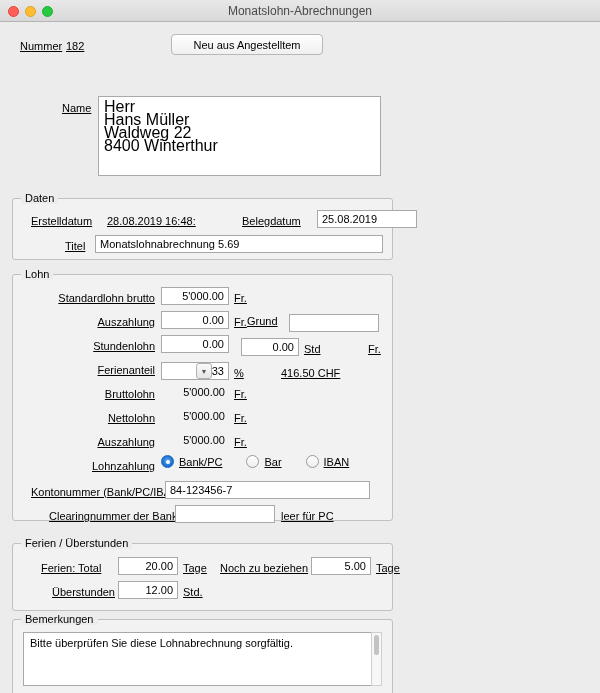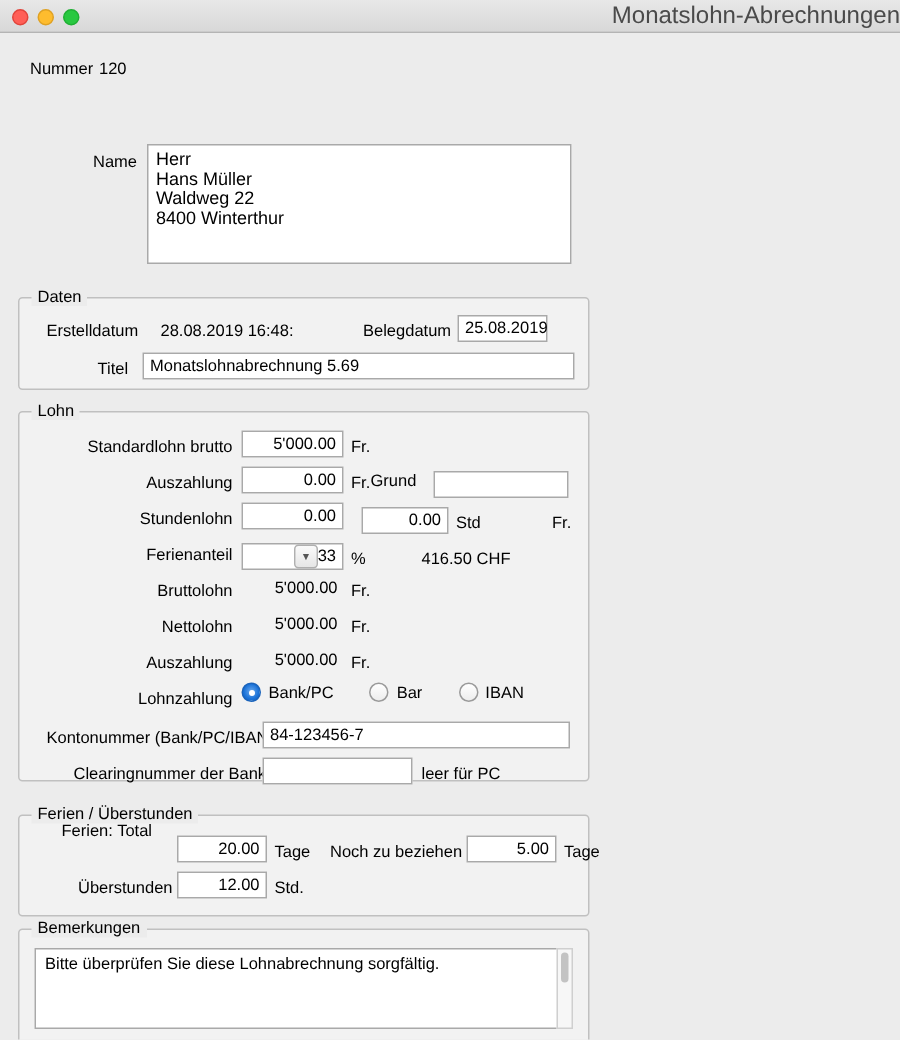--- a/index.html
+++ b/index.html
@@ -18,41 +18,41 @@
     background: #ececec;
   }
   
   #titlebar {
     position: absolute; top: 0; left: 0; right: 0; height: 22px;
     background: linear-gradient(#e8e8e8, #d8d8d8);
     border-bottom: 1px solid #b4b4b4;
     display: flex; align-items: center;
   }
   #titlebar .title {
-    flex: 1; text-align: right;
-    font-size: 16px; color: #4a4a4a;
+    flex: 1; text-align: center;
+    font-size: 12px; color: #4a4a4a;
   }
   .traffic {
     position: absolute; left: 8px; top: 6px;
     display: flex; gap: 6px;
   }
   .dot { width: 11px; height: 11px; border-radius: 50%; }
   .dot.red { background: #ff5f57; border: 1px solid #e1443b; }
   .dot.yellow { background: #febc2e; border: 1px solid #dfa123; }
   .dot.green { background: #28c840; border: 1px solid #1faf33; }
 
   
   #content {
     position: absolute; top: 22px; left: 0; right: 0; bottom: 0;
   }
   #left { position: absolute; left: 0; top: 0; width: 410px; bottom: 0; }
   #right { position: absolute; left: 410px; top: 0; right: 0; bottom: 0; }
 
   
-  .lbl { font-size: 11px; color: #000; }
+  .lbl { font-size: 11px; color: #000; text-decoration: underline; }
   .lbl-r { text-align: right; }
   .field {
     background: #fff;
     border: 1px solid #a9a9a9;
     height: 18px;
     font-size: 11px;
     font-family: "Liberation Sans", sans-serif;
     padding: 1px 4px;
     display: flex; align-items: center;
   }
@@ -81,30 +81,30 @@
     background: linear-gradient(#fefefe, #f0f0f0);
     border: 1px solid #b8b8b8; border-radius: 4px;
     font-size: 11px; font-family: "Liberation Sans", sans-serif;
     color: #000;
   }
   #name-label { position: absolute; left: 62px; top: 80px; }
   #name-box {
     position: absolute; left: 98px; top: 74px; width: 283px; height: 80px;
     background: #fff; border: 1px solid #a9a9a9;
     padding: 3px 5px;
-    line-height: 13px; font-size: 12px;
+    line-height: 13px; font-size: 16px;
     overflow: hidden;
   }
 
   
   #g-daten { left: 12px; top: 176px; width: 381px; height: 62px; }
   #lbl-erstelldatum { position: absolute; left: 18px; top: 16px; }
   #val-erstelldatum { position: absolute; left: 82px; top: 16px; margin-left: 12px; }
   #lbl-belegdatum { position: absolute; left: 229px; top: 16px; }
-  #fld-belegdatum { position: absolute; left: 292px; top: 11px; width: 60px; }
+  #fld-belegdatum { position: absolute; left: 304px; top: 11px; width: 100px; }
   #lbl-titel { position: absolute; left: 52px; top: 41px; }
   #fld-titel { position: absolute; left: 82px; top: 36px; width: 288px; }
 
   
   #g-lohn { left: 12px; top: 252px; width: 381px; height: 247px; }
   .row-lbl { position: absolute; width: 150px; text-align: right; }
 
   #g-lohn .r1 { top: 17px; }
   #g-lohn .r2 { top: 41px; }
   #g-lohn .r3 { top: 65px; }
@@ -147,28 +147,28 @@
     background: radial-gradient(circle at 50% 45%, #6aa9ee 0%, #1a72d8 60%, #1464c6 100%);
     border: 1px solid #1a63bb;
   }
   .radio.on::after {
     content: ""; position: absolute;
     left: 4px; top: 4px; width: 4px; height: 4px;
     border-radius: 50%; background: #fff;
   }
 
   #lbl-konto { position: absolute; left: 18px; top: 211px; }
-  #fld-konto { position: absolute; left: 162px; top: 206px; width: 205px; text-align: right; }
+  #fld-konto { position: absolute; left: 152px; top: 206px; width: 205px; text-align: right; }
   #lbl-clearing { position: absolute; left: 36px; top: 235px; }
   #fld-clearing { position: absolute; left: 162px; top: 230px; width: 100px; }
   #lbl-leer { position: absolute; left: 268px; top: 235px; }
 
   
   #g-ferien { left: 12px; top: 521px; width: 381px; height: 68px; }
-  #lbl-ferien-total { position: absolute; left: 28px; top: 4px; }
+  #lbl-ferien-total { position: absolute; left: 28px; top: 18px; }
   #fld-ferien-total { position: absolute; left: 105px; top: 13px; width: 60px; }
   #lbl-tage1 { position: absolute; left: 170px; top: 18px; }
   #lbl-noch { position: absolute; left: 207px; top: 18px; }
   #fld-noch { position: absolute; left: 298px; top: 13px; width: 60px; }
   #lbl-tage2 { position: absolute; left: 363px; top: 18px; }
   #lbl-ueberstunden { position: absolute; left: 39px; top: 42px; }
   #fld-ueberstunden { position: absolute; left: 105px; top: 37px; width: 60px; }
   #lbl-std2 { position: absolute; left: 170px; top: 42px; }
 
   
@@ -199,22 +199,23 @@
       <span class="dot green"></span>
     </div>
     <div class="title">Monatslohn-Abrechnungen</div>
   </div>
 
   <div id="content">
 
     <div id="left">
 
       <div class="lbl" id="nummer-label">Nummer</div>
-      <div class="lbl" id="nummer-value">120</div>
-
+      <div class="lbl" id="nummer-value">182</div>
+
+      <button id="btn-neu-aus">Neu aus Angestelltem</button>
 
       <div class="lbl" id="name-label">Name</div>
       <div id="name-box" style="white-space: pre-line;">Herr
 Hans Müller
 Waldweg 22
 8400 Winterthur</div>
 
       <div class="group" id="g-daten">
         <div class="legend">Daten</div>
         <div class="lbl" id="lbl-erstelldatum">Erstelldatum</div>

